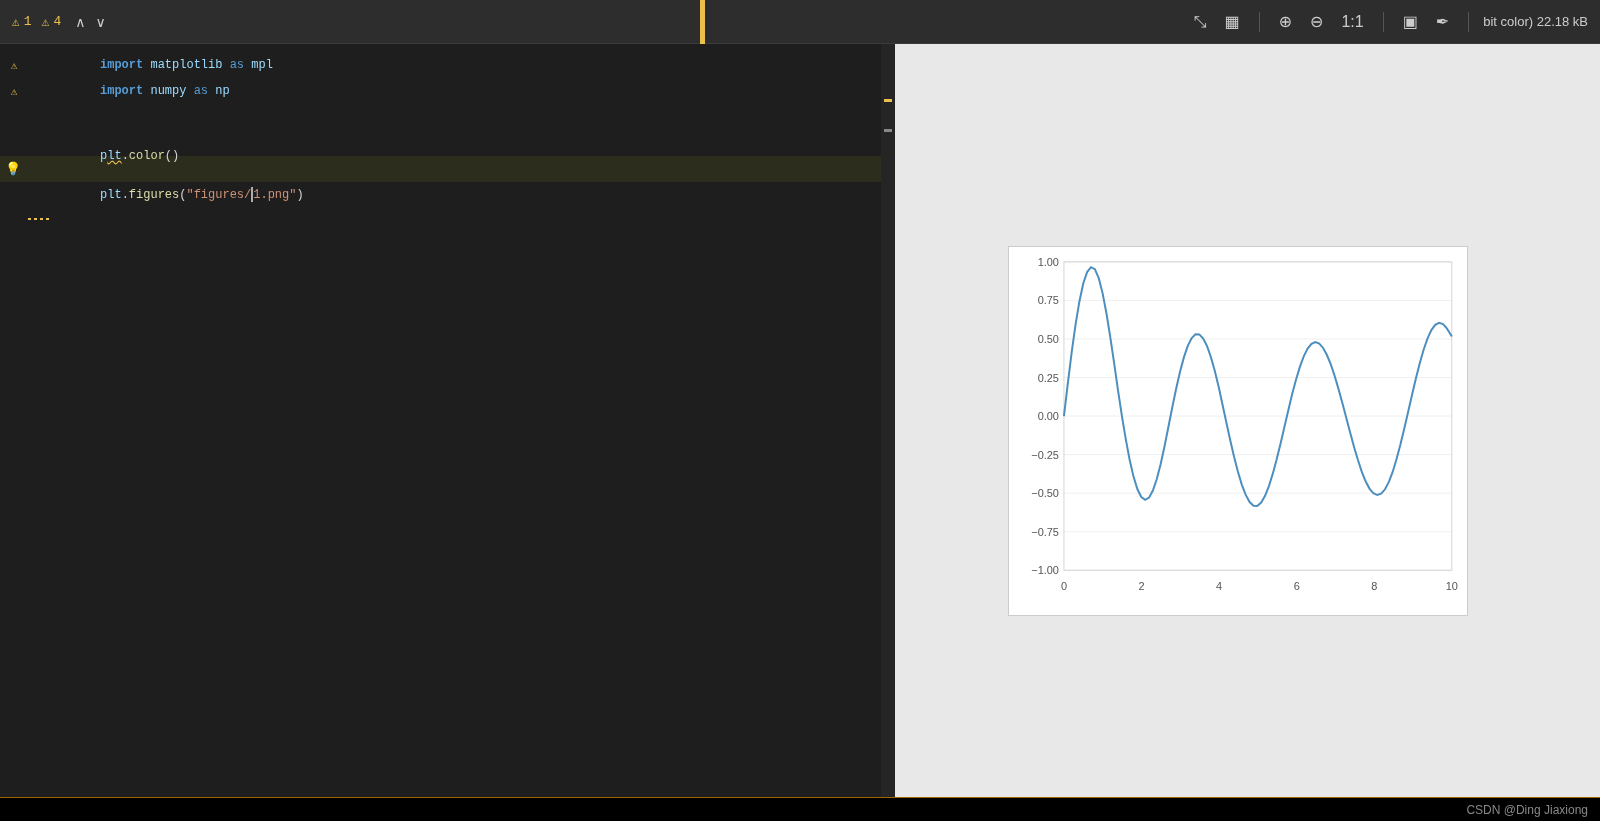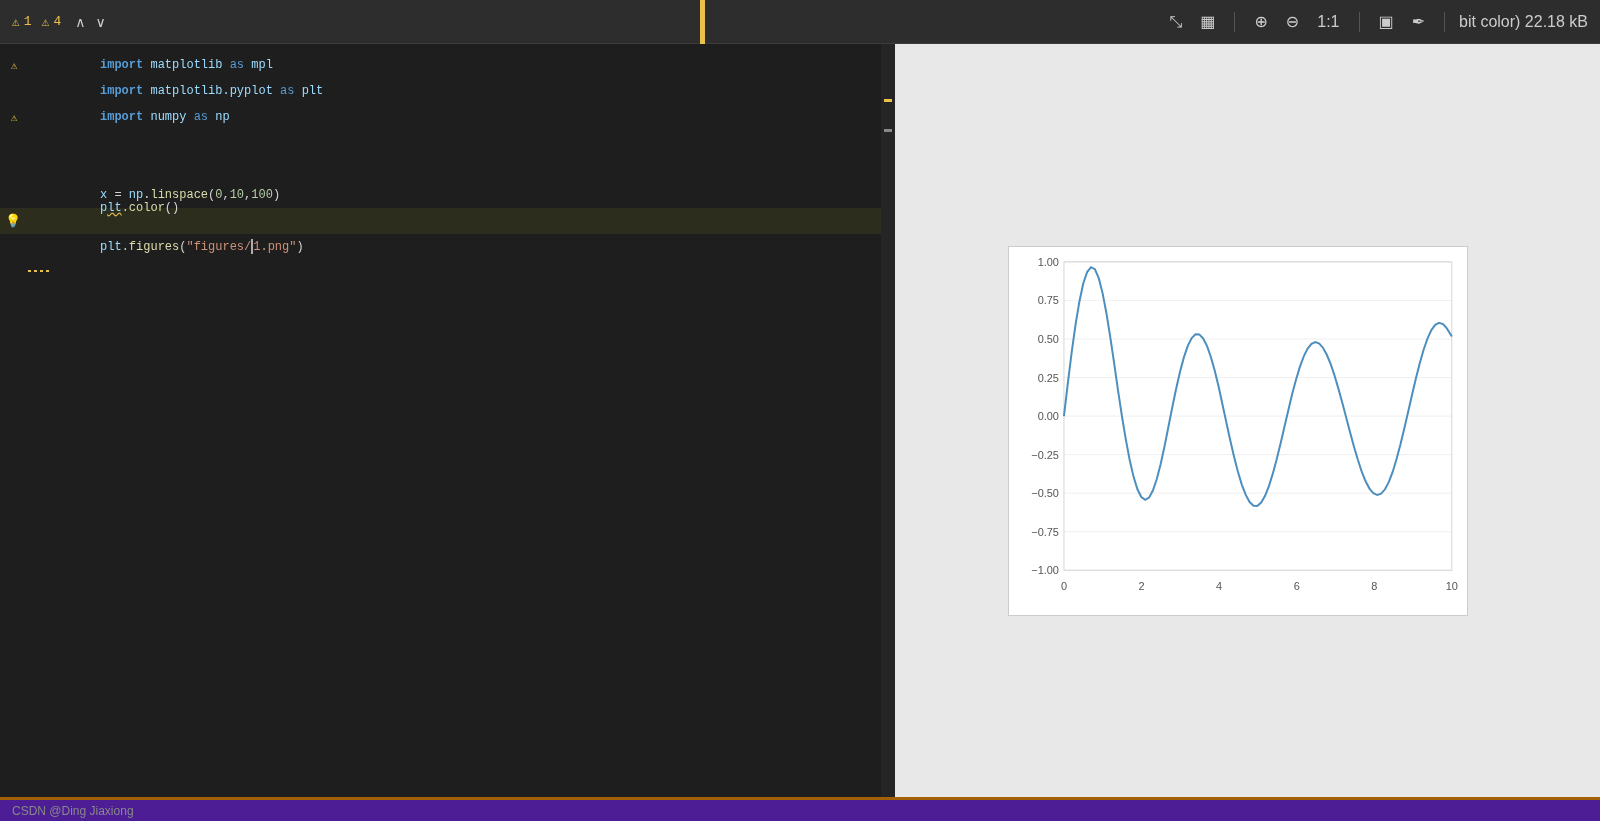--- a/index.html
+++ b/index.html
@@ -62,21 +62,21 @@
     .toolbar-icon-btn {
       background: none;
       border: none;
       color: #cccccc;
       font-size: 16px;
       cursor: pointer;
       padding: 3px 5px;
     }
     .toolbar-text {
       color: #cccccc;
-      font-size: 16px;
+      font-size: 13px;
       font-family: Arial, sans-serif;
     }
     .yellow-bar {
       position: absolute;
       right: 895px;
       top: 0;
       width: 5px;
       height: 44px;
       background: #e8c04a;
     }
@@ -185,27 +185,27 @@
     }
 
     svg.chart {
       width: 100%;
       height: 100%;
     }
 
     
     .status-bar {
       height: 24px;
-      background: #4c1d95;
-      display: flex;
-      align-items: center;
-      justify-content: flex-start;
+      background: #000000;
+      display: flex;
+      align-items: center;
+      justify-content: flex-end;
       padding: 0 12px;
       flex-shrink: 0;
-      border-top: 3px solid #a16207;
+      border-top: 1px solid #a16207;
     }
     .status-text {
       color: #888;
       font-size: 12px;
       font-family: Arial, sans-serif;
     }
 
     
     .cursor {
       display: inline-block;
@@ -302,51 +302,39 @@
 
       <div class="code-line">
         <div class="line-gutter">
           <span class="gutter-icon">⚠</span>
         </div>
         <div class="line-content">
           <span class="kw">import</span><span class="plain"> </span><span class="mod">matplotlib</span><span class="plain"> </span><span class="kw2">as</span><span class="plain"> </span><span class="mod">mpl</span>
         </div>
       </div>
 
-      <div class="code-line">
-        <div class="line-gutter"></div>
-        <div class="line-content">
-          <span class="kw">import</span><span class="plain"> </span><span class="mod">matplotlib.pyplot</span><span class="plain"> </span><span class="kw2">as</span><span class="plain"> </span><span class="mod">plt</span>
-        </div>
-      </div>
 
       <div class="code-line">
         <div class="line-gutter">
           <span class="gutter-icon">⚠</span>
         </div>
         <div class="line-content">
           <span class="kw">import</span><span class="plain"> </span><span class="mod">numpy</span><span class="plain"> </span><span class="kw2">as</span><span class="plain"> </span><span class="mod">np</span>
         </div>
       </div>
 
       <div class="code-line">
         <div class="line-gutter"></div>
         <div class="line-content"></div>
       </div>
       <div class="code-line">
         <div class="line-gutter"></div>
         <div class="line-content"></div>
       </div>
 
-      <div class="code-line">
-        <div class="line-gutter"></div>
-        <div class="line-content">
-          <span class="var">x</span><span class="plain"> = </span><span class="mod">np</span><span class="plain">.</span><span class="func">linspace</span><span class="plain">(</span><span class="num">0</span><span class="plain">,</span><span class="num">10</span><span class="plain">,</span><span class="num">100</span><span class="plain">)</span>
-        </div>
-      </div>
 
 
       <div class="code-line line-highlighted">
         <div class="line-gutter">
           <span class="lightbulb">💡</span>
         </div>
         <div class="line-content" style="position:relative;">
           <span class="mod">p</span><span class="mod" style="text-decoration: underline wavy #e8c04a;">lt</span><span class="plain">.</span><span class="func">color</span><span class="plain">()</span>
           <span class="warning-squiggle" style="left:0;width:22px;"></span>
         </div>

